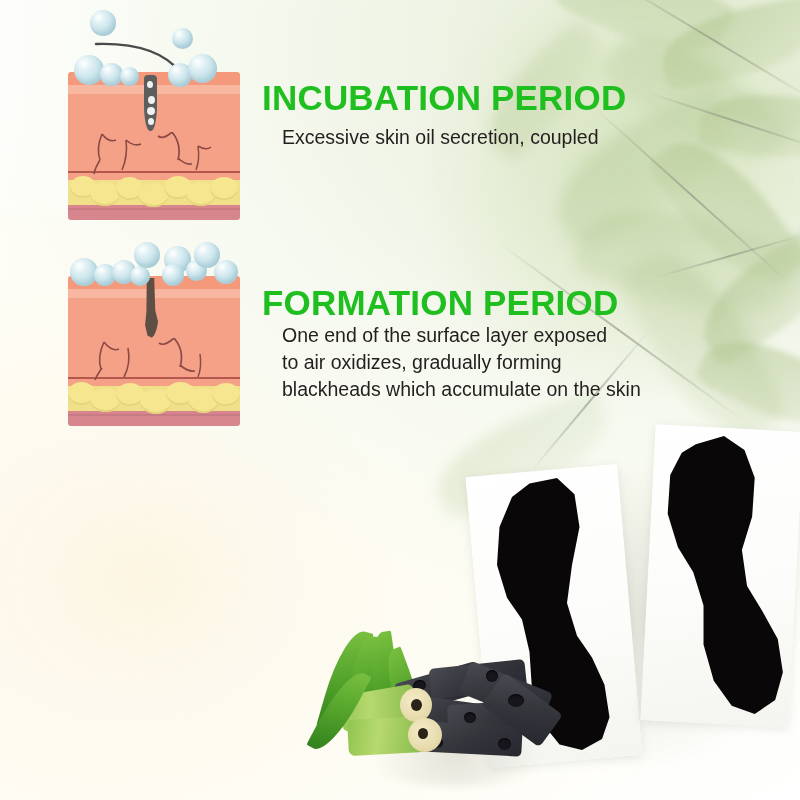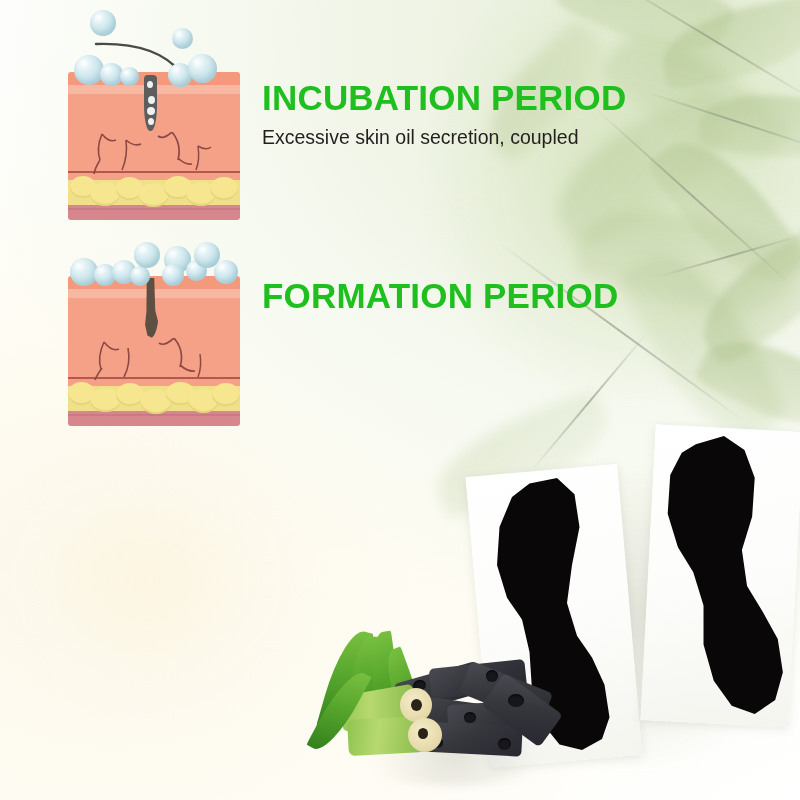--- a/index.html
+++ b/index.html
@@ -114,21 +114,21 @@
     white-space: nowrap;
     font-family: "Liberation Sans", sans-serif;
   }
   .bodytext {
     position: absolute;
     color: #231f1f;
     font-size: 19.5px;
     line-height: 27px;
     font-family: "Liberation Sans", sans-serif;
   }
-  .bodytext div { white-space: nowrap; }
+  .bodytext div { white-space: nowrap; margin-left: 20px; }
 
   
   .backing {
     position: absolute;
     background: linear-gradient(170deg, #ffffff 0%, #fcfcfa 55%, #f4f5ef 100%);
     box-shadow: 0 2px 10px rgba(120,130,110,.16);
   }
   .strip {
     position: absolute;
     background: #0a0708;
@@ -294,22 +294,27 @@
     <div class="bubble" style="left:44px;top:24px;width:24px;height:24px;"></div>
     <div class="bubble" style="left:62px;top:30px;width:20px;height:20px;"></div>
     <div class="bubble" style="left:66px;top:6px;width:26px;height:26px;"></div>
     <div class="bubble" style="left:96px;top:10px;width:27px;height:27px;"></div>
     <div class="bubble" style="left:94px;top:28px;width:22px;height:22px;"></div>
     <div class="bubble" style="left:118px;top:24px;width:21px;height:21px;"></div>
     <div class="bubble" style="left:126px;top:6px;width:26px;height:26px;"></div>
     <div class="bubble" style="left:146px;top:24px;width:24px;height:24px;"></div>
   </div>
 
-  <div class="heading" style="left:262px;top:276px;">FORMATION PERIOD</div>
-
+  <div class="heading" style="left:262px;top:283px;">FORMATION PERIOD</div>
+
+  <div class="bodytext" style="left:262px;top:322px;">
+    <div>One end of the surface layer exposed</div>
+    <div>to air oxidizes, gradually forming</div>
+    <div>blackheads which accumulate on the skin</div>
+  </div>
 
   <div>
 
     <div class="soft-shadow" style="left:470px;top:470px;width:330px;height:300px;"></div>
 
     <div class="backing" style="left:478px;top:470px;width:152px;height:292px;transform:rotate(-5deg);"></div>
 
     <div class="backing" style="left:648px;top:428px;width:148px;height:296px;transform:rotate(3deg);"></div>
 
     <div class="strip" style="left:492px;top:478px;width:125px;height:272px;

